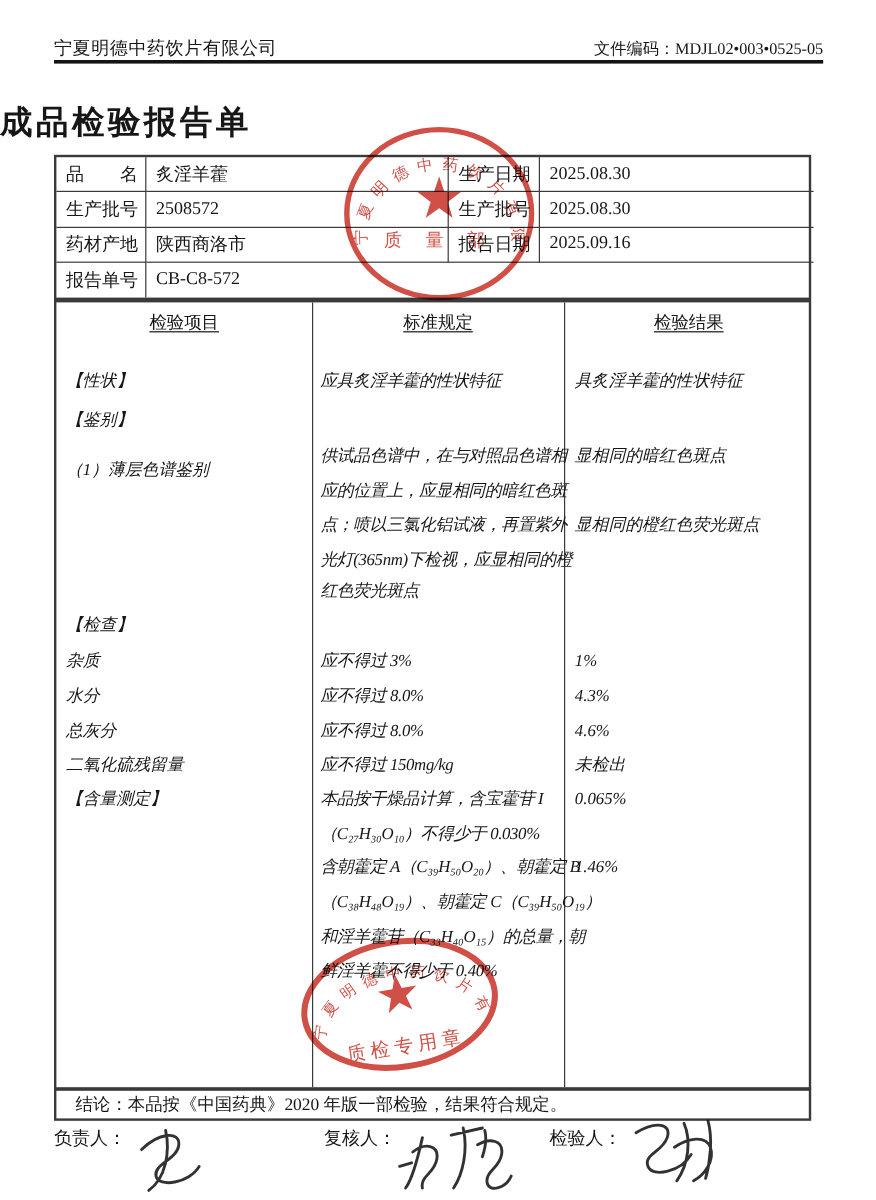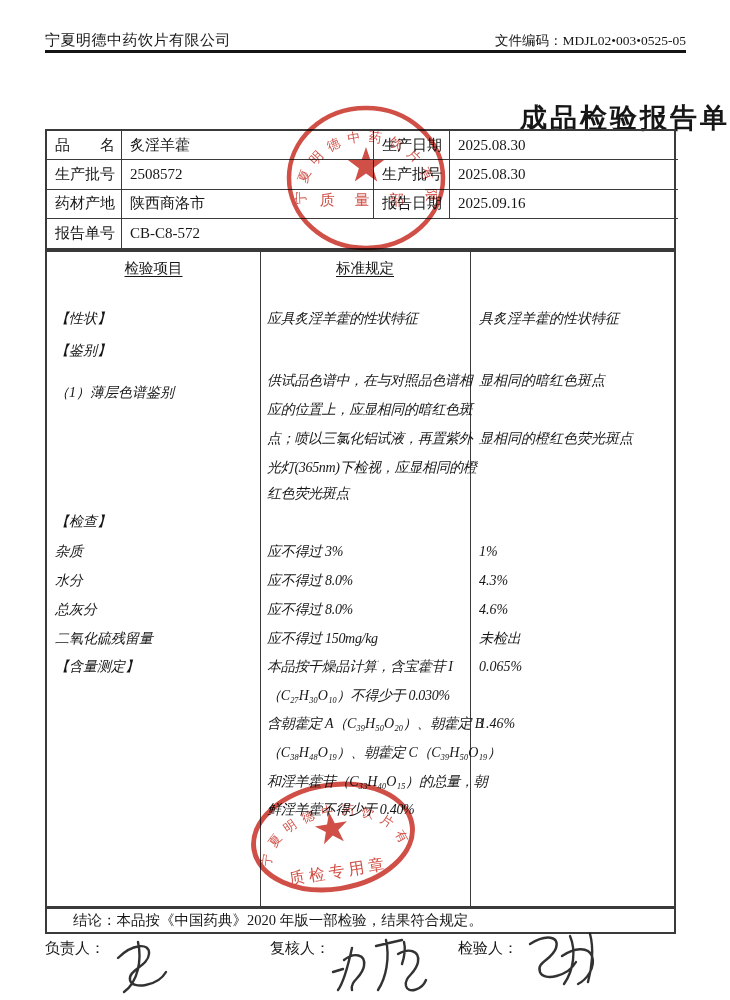--- a/index.html
+++ b/index.html
@@ -2,22 +2,22 @@
 <html><head>
 <meta charset="utf-8">
 <style>
   html,body{margin:0;padding:0;background:#888;}
   .page{position:relative;width:730px;height:1000px;background:#ffffff;margin:0 auto;
         font-family:"Liberation Serif","DejaVu Serif",serif;color:#161616;overflow:hidden;}
   
   .company{position:absolute;left:45px;top:31px;font-size:15px;letter-spacing:.5px;}
   .doccode{position:absolute;right:44px;top:32px;font-size:13.5px;text-align:right;}
   .hrule{position:absolute;left:45px;top:50px;width:641px;height:3px;background:#141414;}
-  .title{position:absolute;left:0;top:84px;width:100%;text-align:right;
-         font-size:27px;font-weight:bold;letter-spacing:3px;margin-top:16px;}
+  .title{position:absolute;left:0;top:84px;width:100%;text-align:left;
+         font-size:27px;font-weight:bold;letter-spacing:3px;}
   
   .itable{position:absolute;left:45px;top:129px;width:631px;height:121px;
           border:2px solid #3a3a3a;box-sizing:border-box;display:grid;
           grid-template-columns:75px 252px 76px 228px;grid-template-rows:repeat(4,1fr);
           font-size:15px;}
   .itable .c{border-right:1px solid #3a3a3a;border-bottom:1px solid #3a3a3a;
              display:flex;align-items:center;padding-left:8px;box-sizing:border-box;
              white-space:nowrap;}
   .itable .nr{border-right:none;}
   .itable .nb{border-bottom:none;}
@@ -28,21 +28,21 @@
   .vline{position:absolute;top:0;bottom:0;width:1px;background:#3a3a3a;}
   .v1{left:213px;} .v2{left:423px;}
   .th{position:absolute;top:7px;text-align:center;font-size:14.5px;
       text-decoration:underline;text-underline-offset:3px;}
   .th1{left:0;width:213px;} .th2{left:213px;width:210px;} .th3{left:423px;width:208px;}
   .ln{position:absolute;white-space:nowrap;line-height:17px;font-style:italic;}
   .c1{left:8px;} .c2{left:220px;letter-spacing:-.3px;} .c3{left:432px;}
   
   .concl{position:absolute;left:45px;top:907px;width:631px;height:27px;
          border:2px solid #3a3a3a;box-sizing:border-box;display:flex;align-items:center;
-         padding-left:26px;font-size:14.5px;white-space:nowrap;}
+         padding-left:16px;font-size:14.5px;white-space:nowrap;}
   .sig-label{position:absolute;top:939px;font-size:15px;white-space:nowrap;}
   .sl1{left:45px;} .sl2{left:270px;} .sl3{left:458px;}
   .sig-svg{position:absolute;left:0;top:920px;}
   .sig-svg path{stroke:#1c1c1c;stroke-width:2.4;fill:none;stroke-linecap:round;opacity:.9;}
   
   .stamp{position:absolute;mix-blend-mode:multiply;opacity:.87;}
   .stamp-top{left:283px;top:104px;}
   .stamp-bottom{left:247px;top:781px;transform:rotate(-9deg);}
   .stamp ellipse{fill:none;stroke:var(--stamp-red);}
   .stamp text{fill:var(--stamp-red);font-family:"Liberation Serif","DejaVu Serif",serif;}
@@ -77,20 +77,21 @@
     <div class="c nb">报告单号</div>
     <div class="c nb nr span3">CB-C8-572</div>
   </div>
 
   <div class="mtable">
     <div class="vline v1"></div>
     <div class="vline v2"></div>
 
     <div class="th th1">检验项目</div>
     <div class="th th2">标准规定</div>
+    <div class="th th3">检验结果</div>
 
     <div class="ln c1" style="top:58px">【性状】</div>
     <div class="ln c2" style="top:58px">应具炙淫羊藿的性状特征</div>
     <div class="ln c3" style="top:58px">具炙淫羊藿的性状特征</div>
 
     <div class="ln c1" style="top:90px">【鉴别】</div>
 
     <div class="ln c1" style="top:132px">（1）薄层色谱鉴别</div>
     <div class="ln c2" style="top:120px">供试品色谱中，在与对照品色谱相</div>
     <div class="ln c3" style="top:120px">显相同的暗红色斑点</div>

